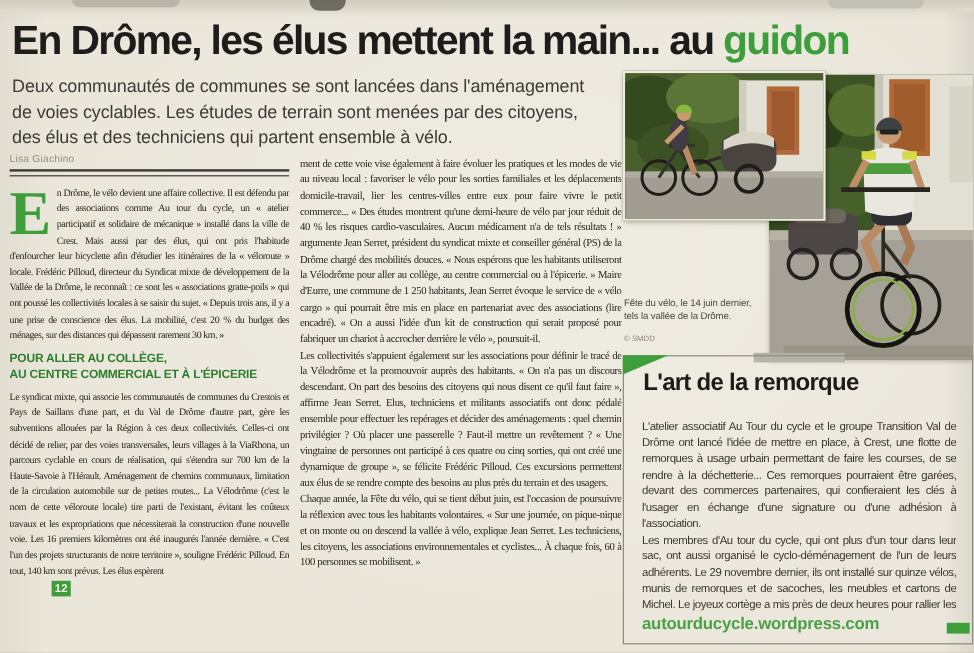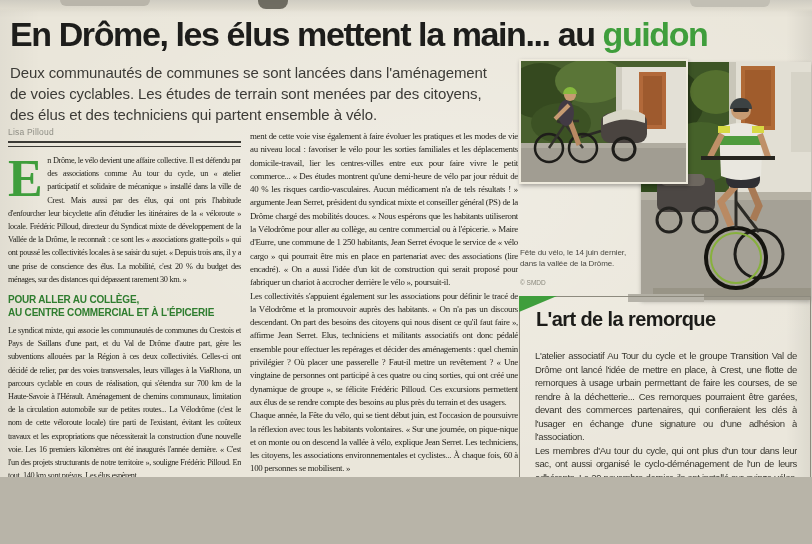--- a/index.html
+++ b/index.html
@@ -1,20 +1,20 @@
 <!DOCTYPE html>
 <html><head>
 <meta charset="utf-8">
 <style>
   * { margin:0; padding:0; box-sizing:border-box; }
   html,body { width:812px; height:544px; overflow:hidden; }
   body { font-family:"Liberation Serif", serif; background:#b8b4a8; }
 
   .paper {
-    position:relative; width:812px; height:477px;
+    position:relative; width:812px; height:544px;
     background:
       radial-gradient(ellipse at 55% 40%, rgba(255,255,255,0.25), rgba(0,0,0,0) 70%),
       linear-gradient(to right, rgba(0,0,0,0.04), rgba(0,0,0,0) 40px),
       linear-gradient(to left, rgba(0,0,0,0.07), rgba(0,0,0,0) 26px),
       linear-gradient(to bottom, rgba(0,0,0,0.06), rgba(0,0,0,0) 18px),
       #eae6da;
     overflow:hidden;
   }
 
   
@@ -97,21 +97,21 @@
   <div class="torn-edge">
     <div class="torn-blob-a"></div>
     <div class="torn-blob-b"></div>
     <div class="torn-blob-c"></div>
   </div>
 
   <h1 class="headline"><span>En Drôme, les élus mettent la main... au</span> <span class="green">guidon</span></h1>
 
   <p class="standfirst">Deux communautés de communes se sont lancées dans l'aménagement de voies cyclables. Les études de terrain sont menées par des citoyens, des élus et des techniciens qui partent ensemble à vélo.</p>
 
-  <div class="byline">Lisa Pilloud</div>
+  <div class="byline">Lisa Giachino</div>
 
   <div class="rule-double"></div>
 
   <div class="bodycol col1">
     <span class="dropcap">E</span><span>n Drôme, le vélo devient une affaire collective. Il est défendu par des associations comme Au tour du cycle, un « atelier participatif et solidaire de mécanique » installé dans la ville de Crest. Mais aussi par des élus, qui ont pris l'habitude d'enfourcher leur bicyclette afin d'étudier les itinéraires de la « véloroute » locale. Frédéric Pilloud, directeur du Syndicat mixte de développement de la Vallée de la Drôme, le reconnaît : ce sont les « associations gratte-poils » qui ont poussé les collectivités locales à se saisir du sujet. « Depuis trois ans, il y a une prise de conscience des élus. La mobilité, c'est 20 % du budget des ménages, sur des distances qui dépassent rarement 30 km. »</span>
     <div class="subhead">
       <div>POUR ALLER AU COLLÈGE,</div>
       <div>AU CENTRE COMMERCIAL ET À L'ÉPICERIE</div>
     </div>
     <span>Le syndicat mixte, qui associe les communautés de communes du Crestois et Pays de Saillans d'une part, et du Val de Drôme d'autre part, gère les subventions allouées par la Région à ces deux collectivités. Celles-ci ont décidé de relier, par des voies transversales, leurs villages à la ViaRhona, un parcours cyclable en cours de réalisation, qui s'étendra sur 700 km de la Haute-Savoie à l'Hérault. Aménagement de chemins communaux, limitation de la circulation automobile sur de petites routes... La Vélodrôme (c'est le nom de cette véloroute locale) tire parti de l'existant, évitant les coûteux travaux et les expropriations que nécessiterait la construction d'une nouvelle voie. Les 16 premiers kilomètres ont été inaugurés l'année dernière. « C'est l'un des projets structurants de notre territoire », souligne Frédéric Pilloud. En tout, 140 km sont prévus. Les élus espèrent</span>
@@ -196,21 +196,21 @@
       <line x1="48" y1="44" x2="34" y2="58" stroke="#c79b72" stroke-width="4"></line>
       <circle cx="49" cy="34" r="6" fill="#c79b72"></circle>
       <path d="M42,33 a7,7 0 0 1 14,0 z" fill="#86b93e"></path>
     </g>
   </svg>
 
   <div class="photo-shadow"></div>
 
   <div class="caption">
     <div>Fête du vélo, le 14 juin dernier,</div>
-    <div>dans la vallée de la Drôme.</div>
+    <div>tels la vallée de la Drôme.</div>
   </div>
   <div class="credit">© SMDD</div>
 
   <div class="sidebar">
     <div class="corner-tri"></div>
     <div class="sb-title">L'art de la remorque</div>
     <div class="sb-body">
       <span>L'atelier associatif Au Tour du cycle et le groupe Transition Val de Drôme ont lancé l'idée de mettre en place, à Crest, une flotte de remorques à usage urbain permettant de faire les courses, de se rendre à la déchetterie... Ces remorques pourraient être garées, devant des commerces partenaires, qui confieraient les clés à l'usager en échange d'une signature ou d'une adhésion à l'association.</span>
       <div>Les membres d'Au tour du cycle, qui ont plus d'un tour dans leur sac, ont aussi organisé le cyclo-déménagement de l'un de leurs adhérents. Le 29 novembre dernier, ils ont installé sur quinze vélos, munis de remorques et de sacoches, les meubles et cartons de Michel. Le joyeux cortège a mis près de deux heures pour rallier les quinze kilomètres qui séparent Crest du village de Saillans.</div>
     </div>

